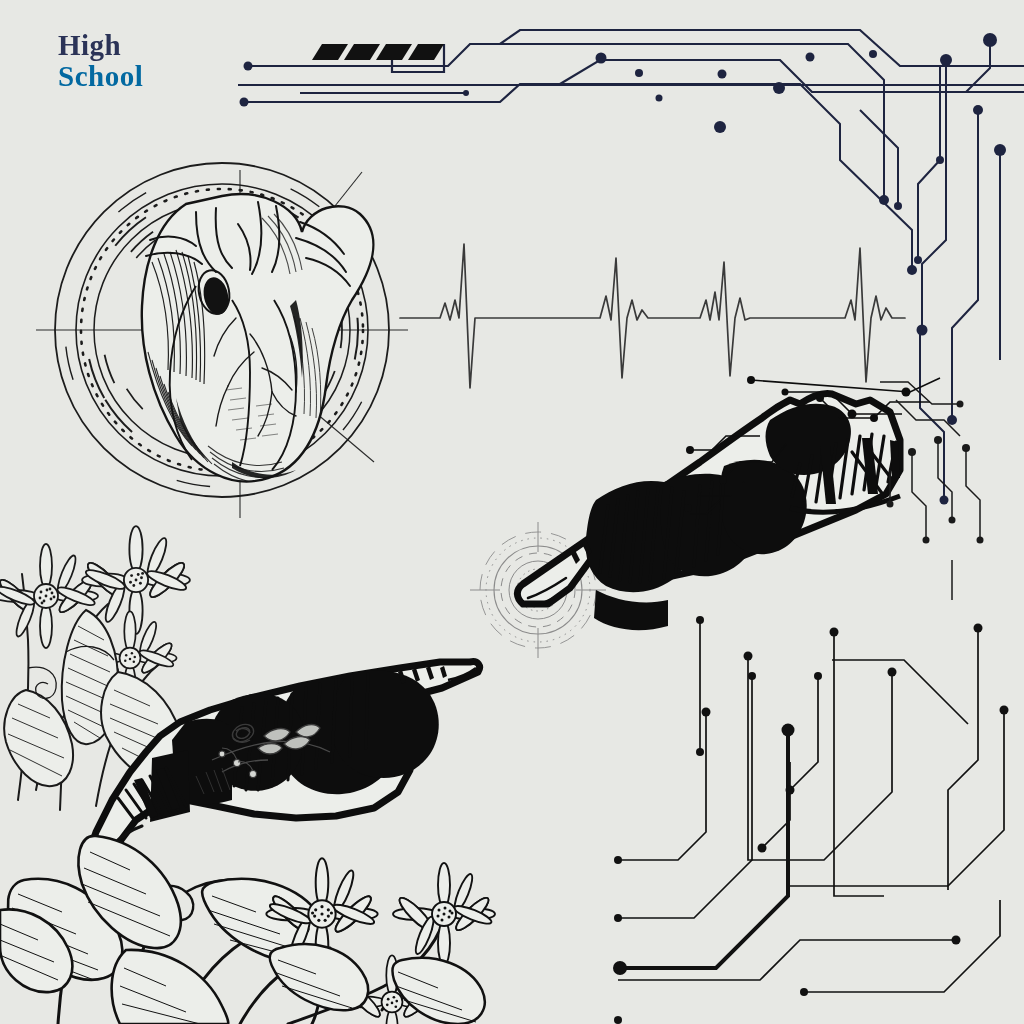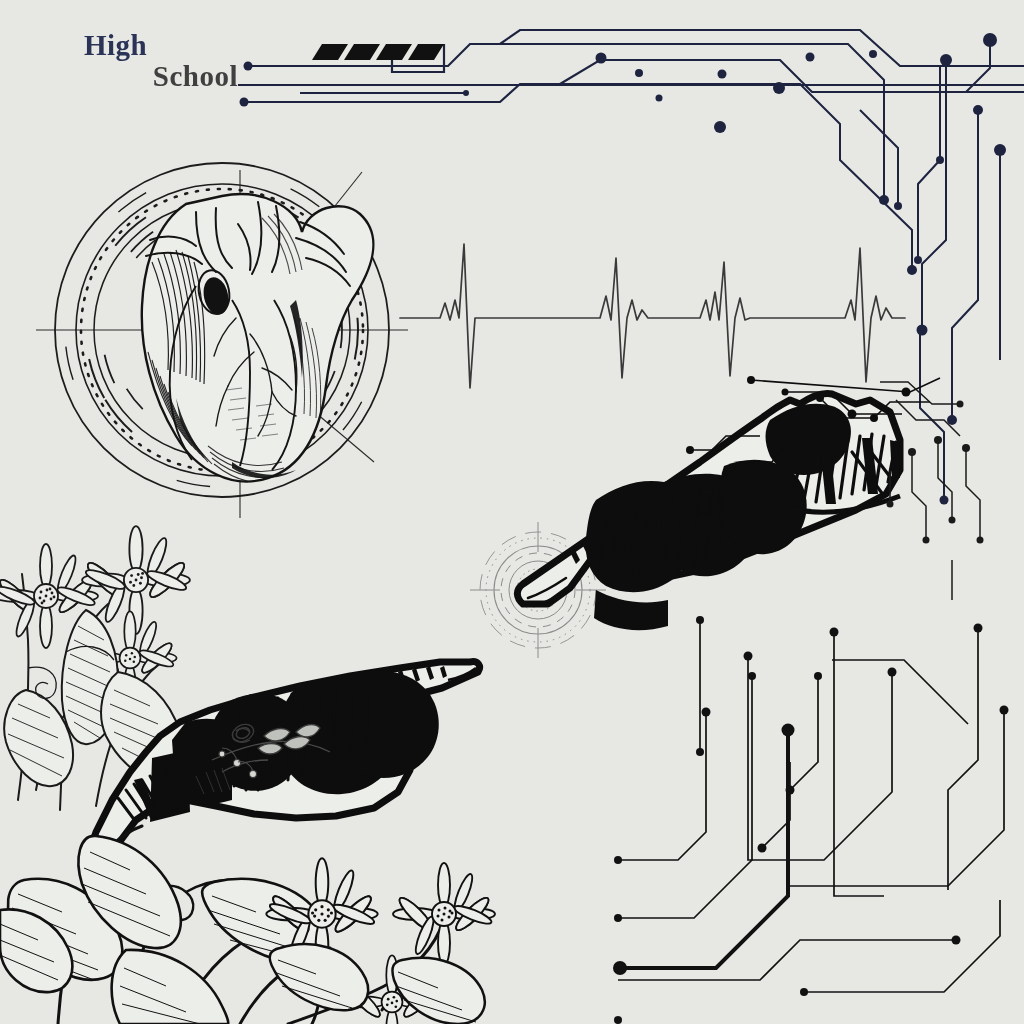--- a/index.html
+++ b/index.html
@@ -34,22 +34,22 @@
     color: #2b3357;
     white-space: nowrap;
   }
 </style>
 </head>
 <body>
 
 <div id="poster" style="background: rgb(231, 232, 228);">
 
   <div id="masthead">
-    <div class="line" style="color: rgb(43, 51, 87); margin-left: 26px;">High</div>
-    <div class="line" style="color: #404040; text-align: right;">School</div>
+    <div class="line" style="color: rgb(43, 51, 87);">High</div>
+    <div class="line" style="color: #0369a1;">School</div>
   </div>
 
   <div class="layer">
     <svg viewBox="0 0 1024 1024" xmlns="http://www.w3.org/2000/svg">
       <g fill="none" stroke="#1e2440" stroke-width="2.2" stroke-linecap="butt">
 
         <path d="M248,66 L448,66 L470,44 L700,44"></path>
         <path d="M238,85 L1024,85"></path>
         <path d="M244,102 L500,102 L520,84 L640,84"></path>
         <path d="M300,93 L466,93"></path>

